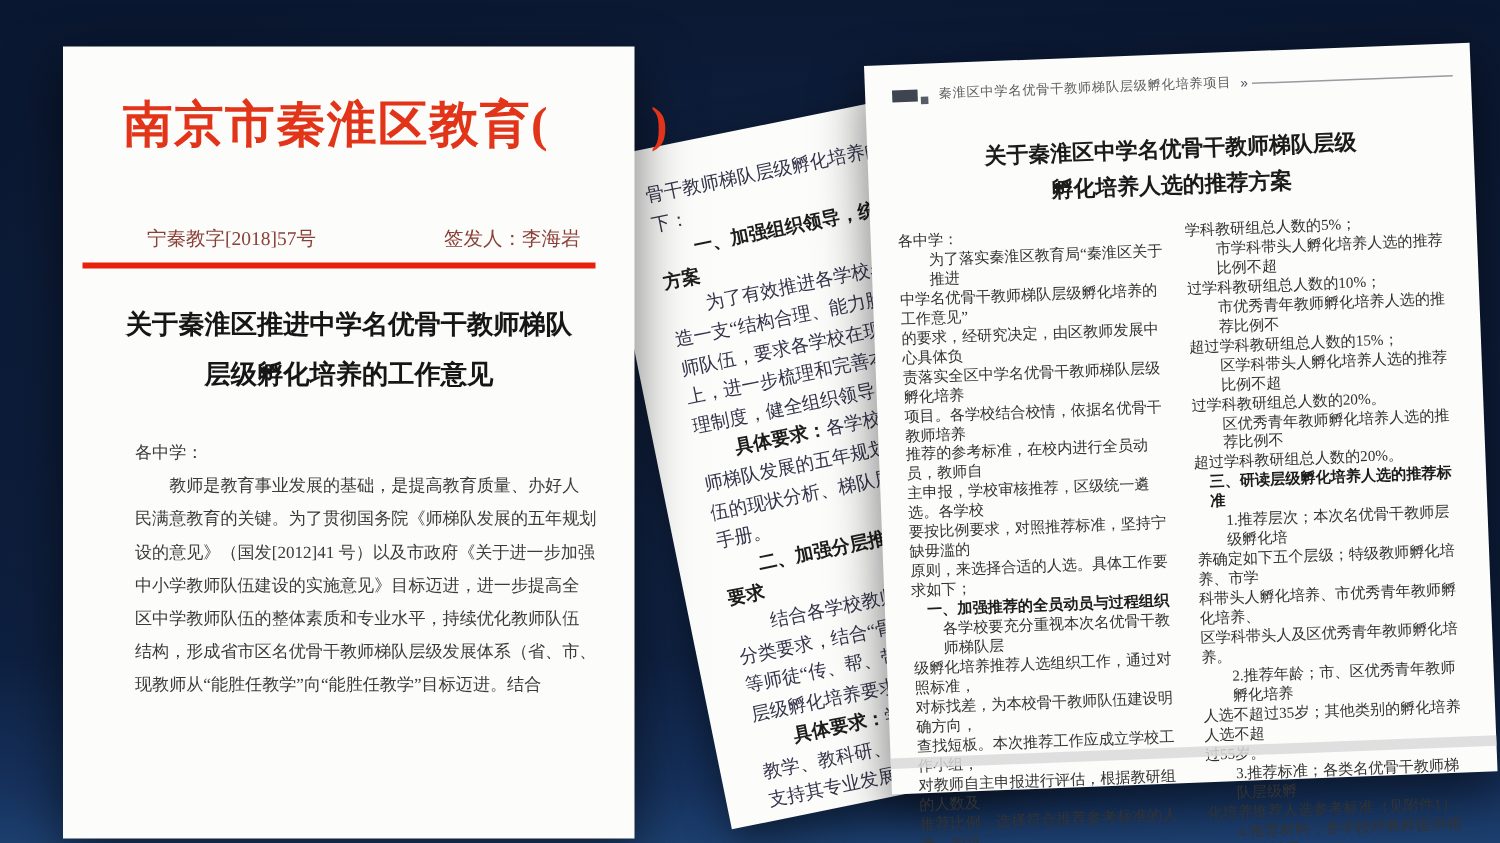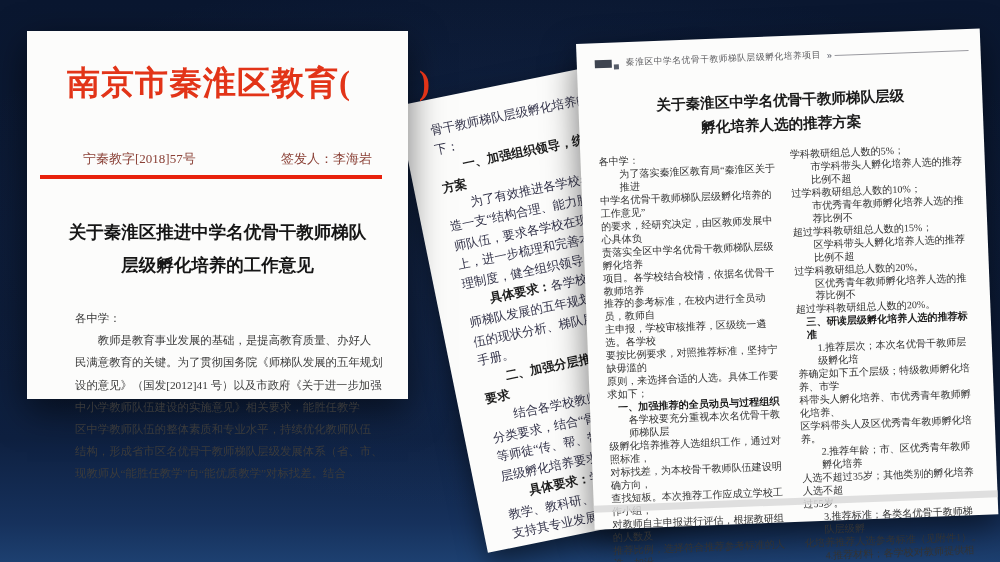--- a/index.html
+++ b/index.html
@@ -7,31 +7,31 @@
     width:1000px;height:562px;overflow:hidden;
     font-family:"Liberation Serif","DejaVu Serif",serif;
     background:
       radial-gradient(ellipse 900px 420px at 50% 42%, rgba(60,100,170,0.16), rgba(0,0,0,0) 65%),
       linear-gradient(180deg,#0a1730 0%,#0c1b37 55%,#0e2040 78%,#16315c 93%,#1d4070 100%);
   }
   .stage{position:relative;width:1000px;height:562px;}
   .page{position:absolute;background:#fcfcfb;box-shadow:0 12px 34px rgba(0,0,0,0.55);}
 
   
-  .page-left{left:27px;top:31px;width:381px;height:368px;z-index:3;}
+  .page-left{left:42px;top:31px;width:381px;height:528px;z-index:3;}
   .org-title{
     margin:30px 40px 0 40px;text-align:center;
     font-size:33px;font-weight:bold;color:#e23418;letter-spacing:1px;white-space:nowrap;
   }
   .doc-meta{
     display:flex;justify-content:space-between;align-items:center;
     margin:44px 36px 0 56px;font-size:13px;color:#8a4036;
   }
   .red-rule{height:4px;background:#e8210c;margin:7px 26px 0 13px;}
-  .doc-title{margin-top:37px;text-align:center;font-weight:bold;font-size:17.5px;line-height:33px;color:#161616;}
+  .doc-title{margin-top:21px;text-align:center;font-weight:bold;font-size:17.5px;line-height:33px;color:#161616;}
   .lbody{margin:25px 62px 0 48px;font-size:11.4px;line-height:22.2px;color:#3b3b3b;}
 
   
   .tl{white-space:nowrap;}
   .tl.b{font-weight:bold;color:#1d1d1d;}
   .tl.ind1{padding-left:1em;}
   .tl.ind2{padding-left:2em;}
   .tl b{font-weight:bold;color:#1d1d1d;}
 
   
@@ -100,24 +100,24 @@
     <div class="red-rule"></div>
     <div class="doc-title">
       <div>关于秦淮区推进中学名优骨干教师梯队</div>
       <div>层级孵化培养的工作意见</div>
     </div>
     <div class="lbody">
         <div class="tl">各中学：</div>
         <div class="tl ind2">教师是教育事业发展的基础，是提高教育质量、办好人</div>
         <div class="tl">民满意教育的关键。为了贯彻国务院《师梯队发展的五年规划</div>
         <div class="tl">设的意见》（国发[2012]41 号）以及市政府《关于进一步加强</div>
-        <div class="tl">中小学教师队伍建设的实施意见》相关要求，能胜任教学</div>
+        <div class="tl">中小学教师队伍建设的实施意见》目标迈进，进一步提高全</div>
         <div class="tl">区中学教师队伍的整体素质和专业水平，持续优化教师队伍</div>
         <div class="tl">结构，形成省市区名优骨干教师梯队层级发展体系（省、市、</div>
-        <div class="tl">现教师从“能胜任教学”向“能优质教学”对标找差。结合</div>
+        <div class="tl">现教师从“能胜任教学”向“能胜任教学”目标迈进。结合</div>
       </div>
   </div>
 
   <div class="page page-right">
     <div class="rp-header">
       <span class="rp-square"></span>
       <span class="rp-square2"></span>
       <span class="rp-label">秦淮区中学名优骨干教师梯队层级孵化培养项目</span>
       <span class="rp-mark">»</span>
       <span class="rp-line"></span>

